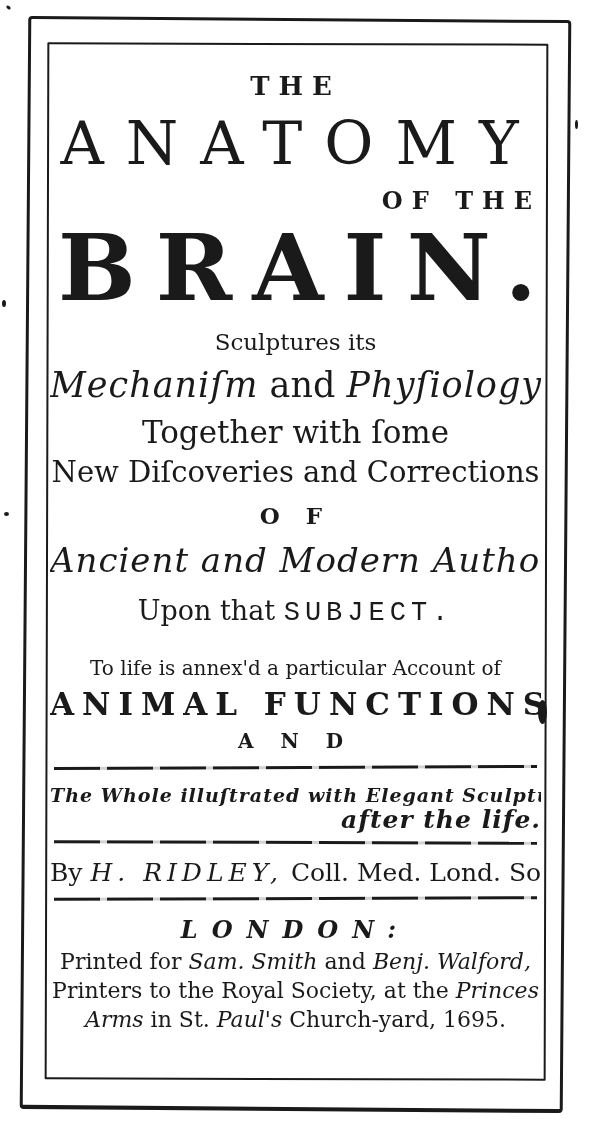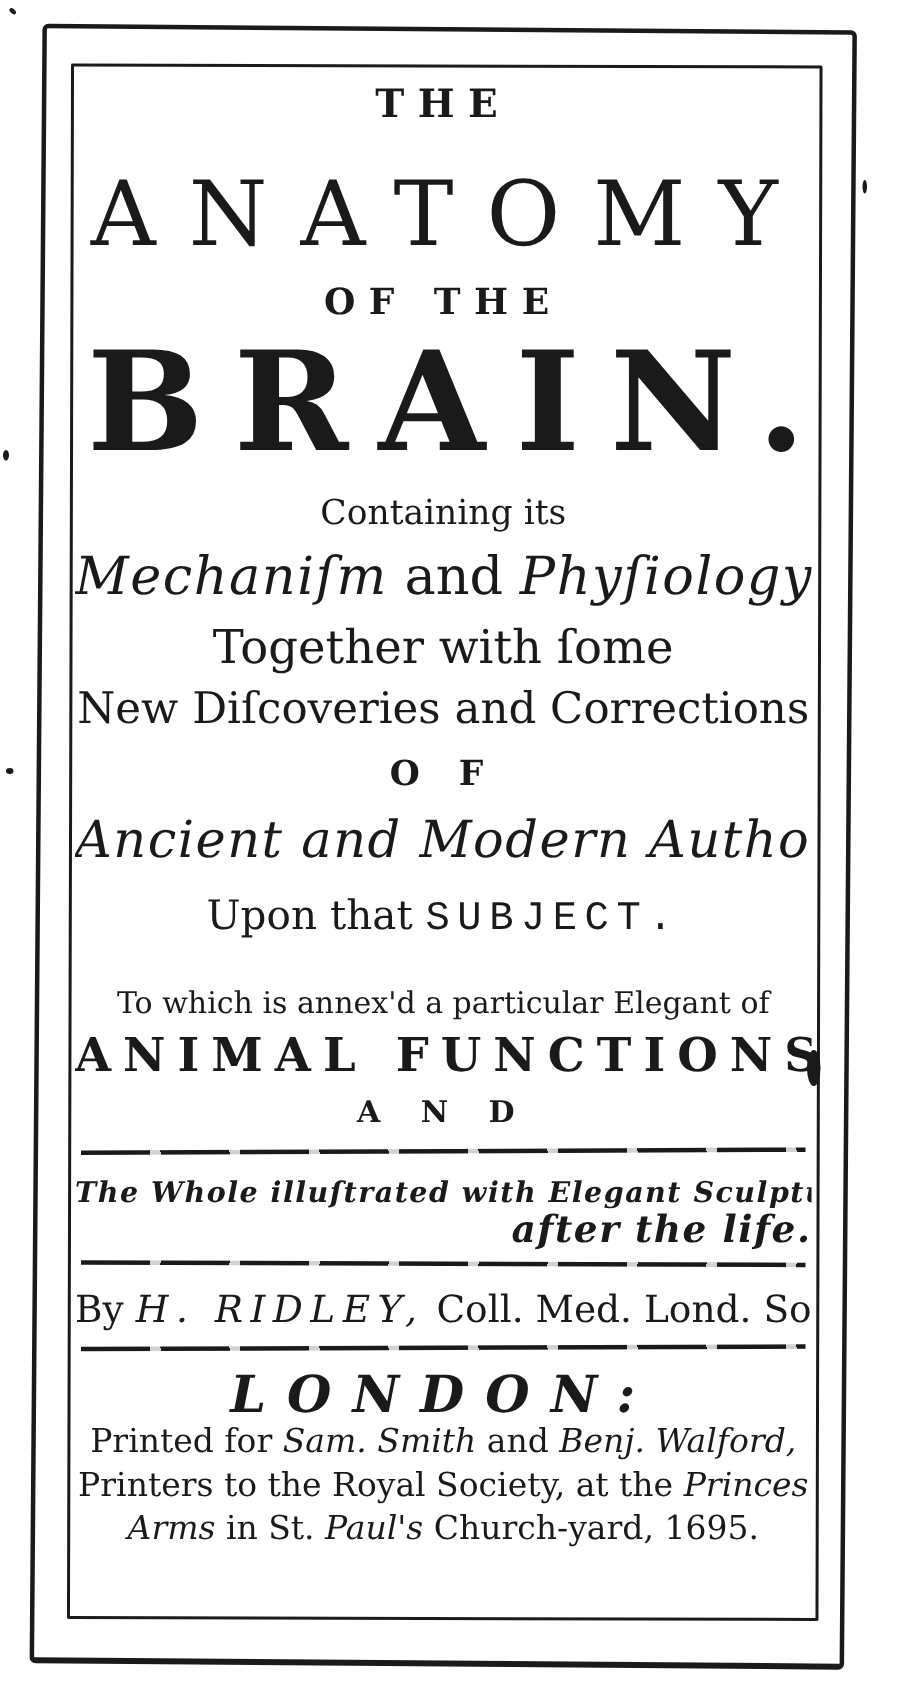--- a/index.html
+++ b/index.html
@@ -23,29 +23,29 @@
     position:absolute;left:538px;top:700px;width:9px;height:24px;
     background:#1a1a1a;border-radius:50%;
   }
   .speck{position:absolute;background:#1a1a1a;border-radius:50%;}
   .s1{left:6px;top:6px;width:5px;height:3px;transform:rotate(40deg);}
   .s2{left:2px;top:300px;width:4px;height:7px;}
   .s3{left:4px;top:512px;width:5px;height:4px;}
   .s4{left:575px;top:120px;width:3px;height:9px;}
   
   .content{
-    position:absolute;left:50px;top:44px;width:491px;
+    position:absolute;left:50px;top:60px;width:491px;
     text-align:center;overflow:hidden;height:1032px;
   }
   p{margin:0;white-space:nowrap;}
   .it{font-style:italic;}
   .rm{font-style:normal;}
   .l-the        {font-size:26px;line-height:32px;letter-spacing:9px;font-weight:bold;margin-top:10px;}
-  .l-anatomy    {font-size:60px;line-height:74px;letter-spacing:22px;margin-top:20px;margin-left:10px;}
-  .l-ofthe      {font-size:24px;line-height:30px;letter-spacing:9px;font-weight:bold;margin-top:6px;}
+  .l-anatomy    {font-size:60px;line-height:74px;letter-spacing:22px;margin-top:4px;margin-left:10px;}
+  .l-ofthe      {font-size:24px;line-height:30px;letter-spacing:9px;font-weight:bold;margin-top:6px;text-align:right;}
   .l-brain      {font-size:92px;line-height:100px;letter-spacing:20px;font-weight:bold;margin-top:2px;margin-left:8px;text-align:center;}
   .l-containing {font-size:23px;line-height:28px;margin-top:10px;}
   .l-mech       {font-size:35px;line-height:54px;margin-top:2px;}
   .l-mech .it   {letter-spacing:1px;text-align:center;}
   .l-together   {font-size:31px;line-height:32px;margin-top:4px;}
   .l-discoveries{font-size:29px;line-height:40px;margin-top:4px;}
   .l-of         {font-size:23px;line-height:28px;letter-spacing:9px;font-weight:bold;margin-top:10px;}
   .l-authors    {font-size:34px;line-height:48px;margin-top:6px;font-style:italic;letter-spacing:1px;}
   .l-upon       {font-size:27px;line-height:38px;margin-top:8px;}
   .caps-spaced  {letter-spacing:5px;font-family:Liberation Mono, monospace;}
@@ -57,57 +57,57 @@
     height:3px;margin:0 4px;
     background:repeating-linear-gradient(90deg,#1a1a1a 0 46px,rgba(26,26,26,.2) 46px 53px);
   }
   .rule-1{margin-top:12px;transform:rotate(-0.25deg);}
   .rule-2{margin-top:9px;transform:rotate(0.2deg);}
   .rule-3{margin-top:3px;transform:rotate(-0.2deg);}
   .l-whole      {font-size:19px;line-height:26px;font-style:italic;font-weight:bold;margin-top:13px;letter-spacing:1px;}
   .l-whole2     {font-size:25px;line-height:24px;font-style:italic;font-weight:bold;letter-spacing:1px;text-align:right;}
   .l-by         {font-size:25px;line-height:42px;margin-top:8px;}
   .l-by .author {font-style:italic;letter-spacing:5px;}
-  .l-london     {font-size:34px;line-height:34px;font-style:italic;font-weight:bold;letter-spacing:14px;margin-top:13px;}
+  .l-london     {font-size:24px;line-height:34px;font-style:italic;font-weight:bold;letter-spacing:14px;margin-top:13px;}
   .l-imprint    {font-size:22px;line-height:29px;}
 </style>
 </head>
 <body>
 
 <div class="outer-frame"></div>
 <div class="inner-frame"></div>
 <div class="ink-blot"></div>
 <div class="speck s1"></div>
 <div class="speck s2"></div>
 <div class="speck s3"></div>
 <div class="speck s4"></div>
 
 <div class="content">
 
   <p class="l-the">THE</p>
   <p class="l-anatomy">ANATOMY</p>
   <p class="l-ofthe">OF THE</p>
   <p class="l-brain">BRAIN.</p>
 
-  <p class="l-containing">Containing its</p>
+  <p class="l-containing">Sculptures its</p>
 
   <p class="l-mech"><span class="it">Mechaniſm</span>
     <span class="rm">and</span>
     <span class="it">Phyſiology</span>
     </p>
 
   <p class="l-together">Together with ſome</p>
   <p class="l-discoveries">New Diſcoveries and Corrections</p>
   <p class="l-of">O F</p>
   <p class="l-authors">Ancient and Modern Authors</p>
 
   <p class="l-upon"><span>Upon that</span>
     <span class="caps-spaced">SUBJECT.</span></p>
 
-  <p class="l-annex">To which is annex'd a particular Elegant of</p>
+  <p class="l-annex">To life is annex'd a particular Account of</p>
   <p class="l-animal">ANIMAL FUNCTIONS</p>
   <p class="l-and">A N D</p>
 
   <div class="rule rule-1"></div>
 
   <p class="l-whole">The Whole illuſtrated with Elegant Sculptures</p>
   <p class="l-whole2">after the life.</p>
 
   <div class="rule rule-2"></div>
 

